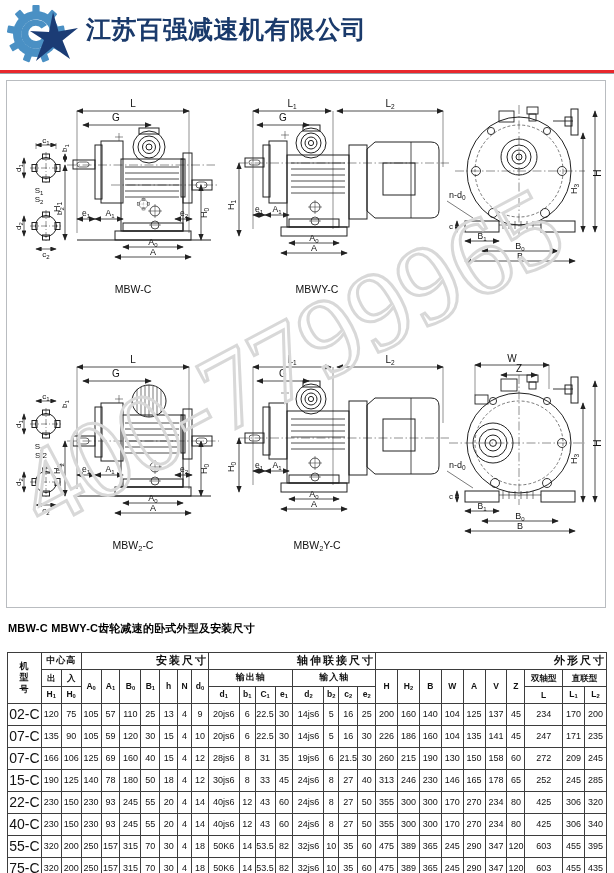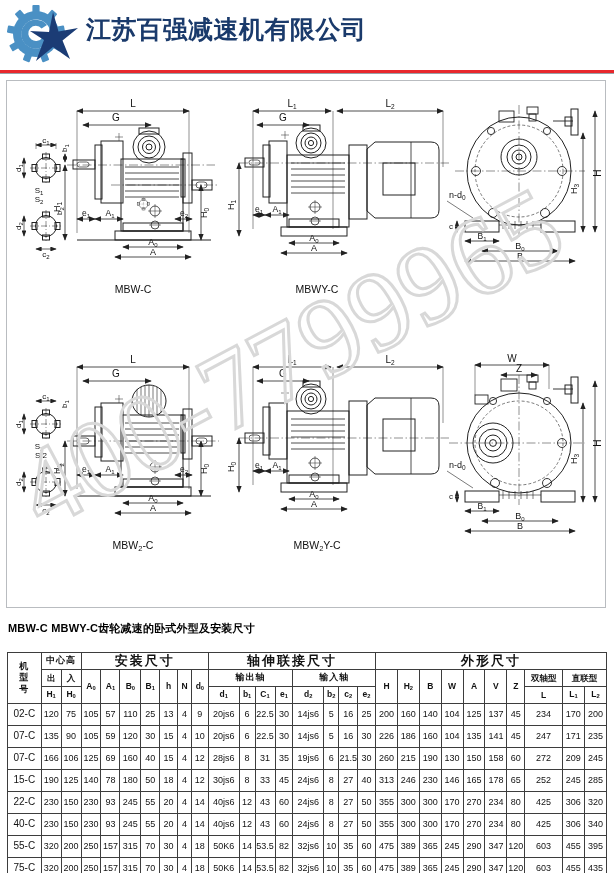--- a/index.html
+++ b/index.html
@@ -41,23 +41,23 @@
   .tblwrap{position:absolute;left:7px;top:652px;width:600px;}
   table.spec{
     border-collapse:collapse;width:600px;
     font-size:8.5px;font-family:"Liberation Sans","DejaVu Sans",sans-serif;
   }
   table.spec th,table.spec td{
     border:1px solid #3d3d3d;text-align:center;vertical-align:middle;
     padding:0;height:16px;line-height:1.05;color:#111;
   }
   table.spec th{font-weight:700;}
-  table.spec th.cn{letter-spacing:2px;font-size:13px;}
+  table.spec th.cn{letter-spacing:2px;font-size:11px;text-align:right;}
   table.spec th.cnn{letter-spacing:1px;font-size:9px;}
-  table.spec td.model{font-size:10px;height:21px;margin-top:16px;}
+  table.spec td.model{font-size:14px;height:21px;margin-top:16px;}
   table.spec td{height:21px;font-size:9px;}
   table.spec th.vert{font-size:9px;line-height:1.25;letter-spacing:1px;}
   sub{font-size:.68em;vertical-align:-.22em;}
 </style>
 </head>
 <body>
 
 <div class="header">
 
   <svg class="logo" viewBox="0 0 76 62">

